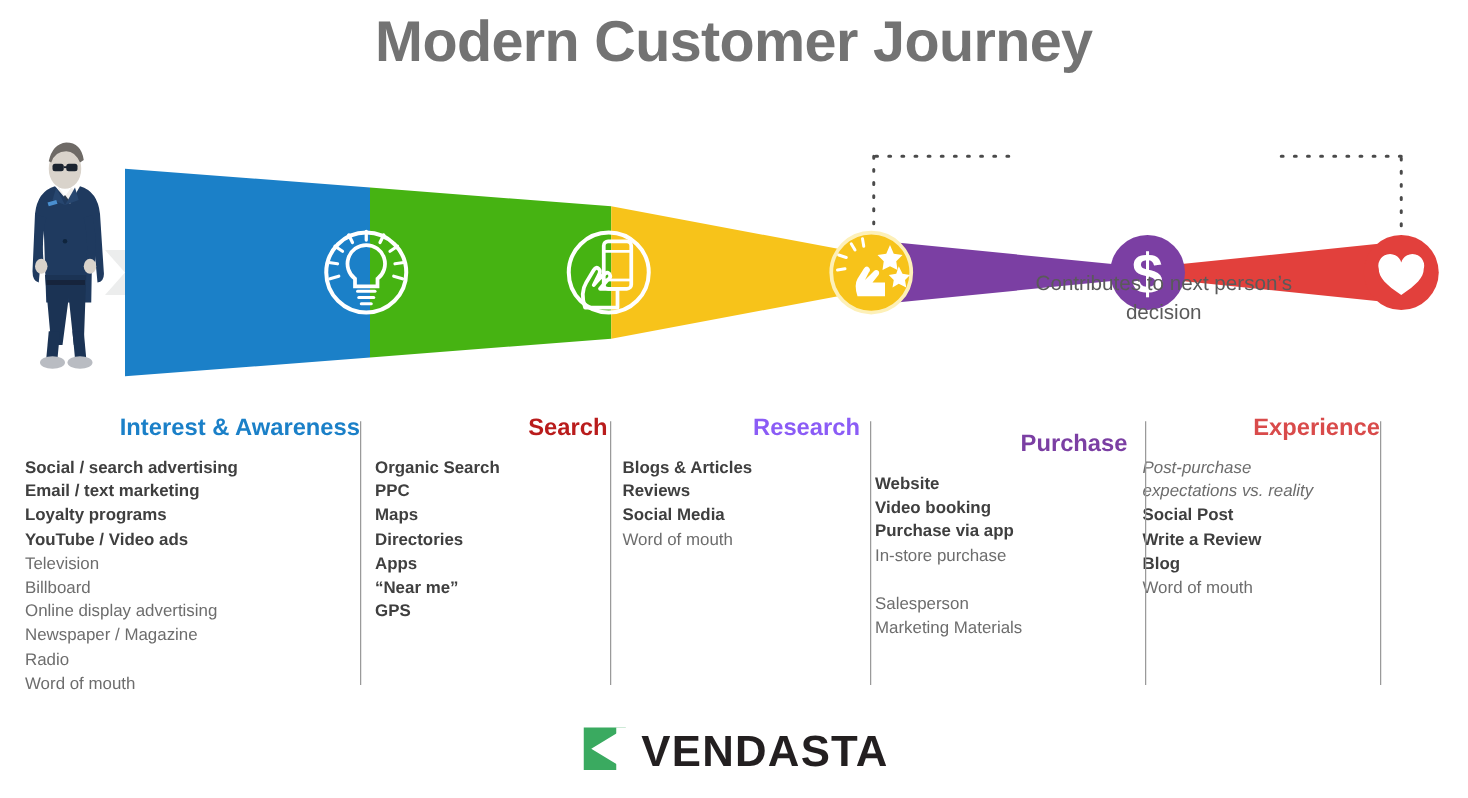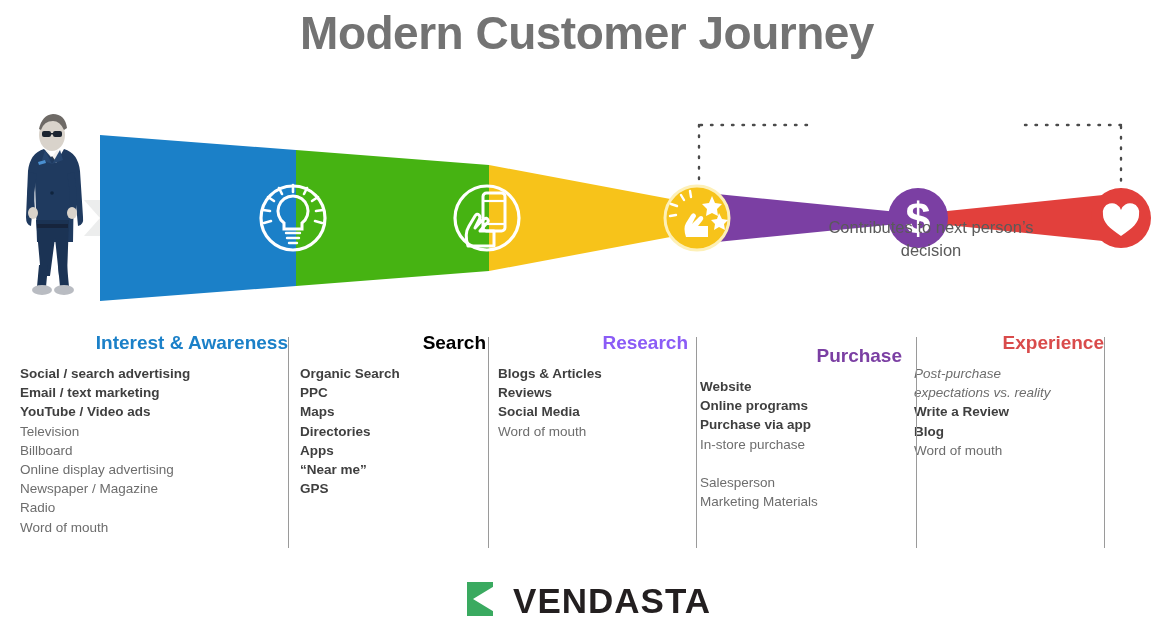--- a/index.html
+++ b/index.html
@@ -217,32 +217,33 @@
     <div class="loop-text">Contributes to next person’s decision</div>
   </div>
 
   <div class="columns">
 
     <div class="col" id="col0">
       <div class="col-head" style="color: rgb(27, 128, 200);">Interest &amp; Awareness</div>
       <div class="col-items">
           <div class="b">Social / search advertising</div>
           <div class="b">Email / text marketing</div>
+          <div class="b">Loyalty programs</div>
           <div class="b">YouTube / Video ads</div>
           <div>Television</div>
           <div>Billboard</div>
           <div>Online display advertising</div>
           <div>Newspaper / Magazine</div>
           <div>Radio</div>
           <div>Word of mouth</div>
         </div>
     </div>
 
     <div class="col" id="col1">
-      <div class="col-head" style="color: #000000;">Search</div>
+      <div class="col-head" style="color: #b91c1c;">Search</div>
       <div class="col-items">
           <div class="b">Organic Search</div>
           <div class="b">PPC</div>
           <div class="b">Maps</div>
           <div class="b">Directories</div>
           <div class="b">Apps</div>
           <div class="b">“Near me”</div>
           <div class="b">GPS</div>
         </div>
     </div>
@@ -254,34 +255,35 @@
           <div class="b">Reviews</div>
           <div class="b">Social Media</div>
           <div>Word of mouth</div>
         </div>
     </div>
 
     <div class="col" id="col3">
       <div class="col-head" style="color: rgb(123, 63, 163);">Purchase</div>
       <div class="col-items">
           <div class="b">Website</div>
-          <div class="b">Online programs</div>
+          <div class="b">Video booking</div>
           <div class="b">Purchase via app</div>
           <div>In-store purchase</div>
           <div class="sp">&nbsp;</div>
           <div>Salesperson</div>
           <div>Marketing Materials</div>
         </div>
     </div>
 
     <div class="col" id="col4">
       <div class="col-head" style="color: rgb(217, 75, 75);">Experience</div>
       <div class="col-items">
           <div class="i">Post-purchase</div>
           <div class="i">expectations vs. reality</div>
+          <div class="b">Social Post</div>
           <div class="b">Write a Review</div>
           <div class="b">Blog</div>
           <div>Word of mouth</div>
         </div>
     </div>
 
     <div class="divider" id="div0"></div>
     <div class="divider" id="div1"></div>
     <div class="divider" id="div2"></div>
     <div class="divider" id="div3"></div>

